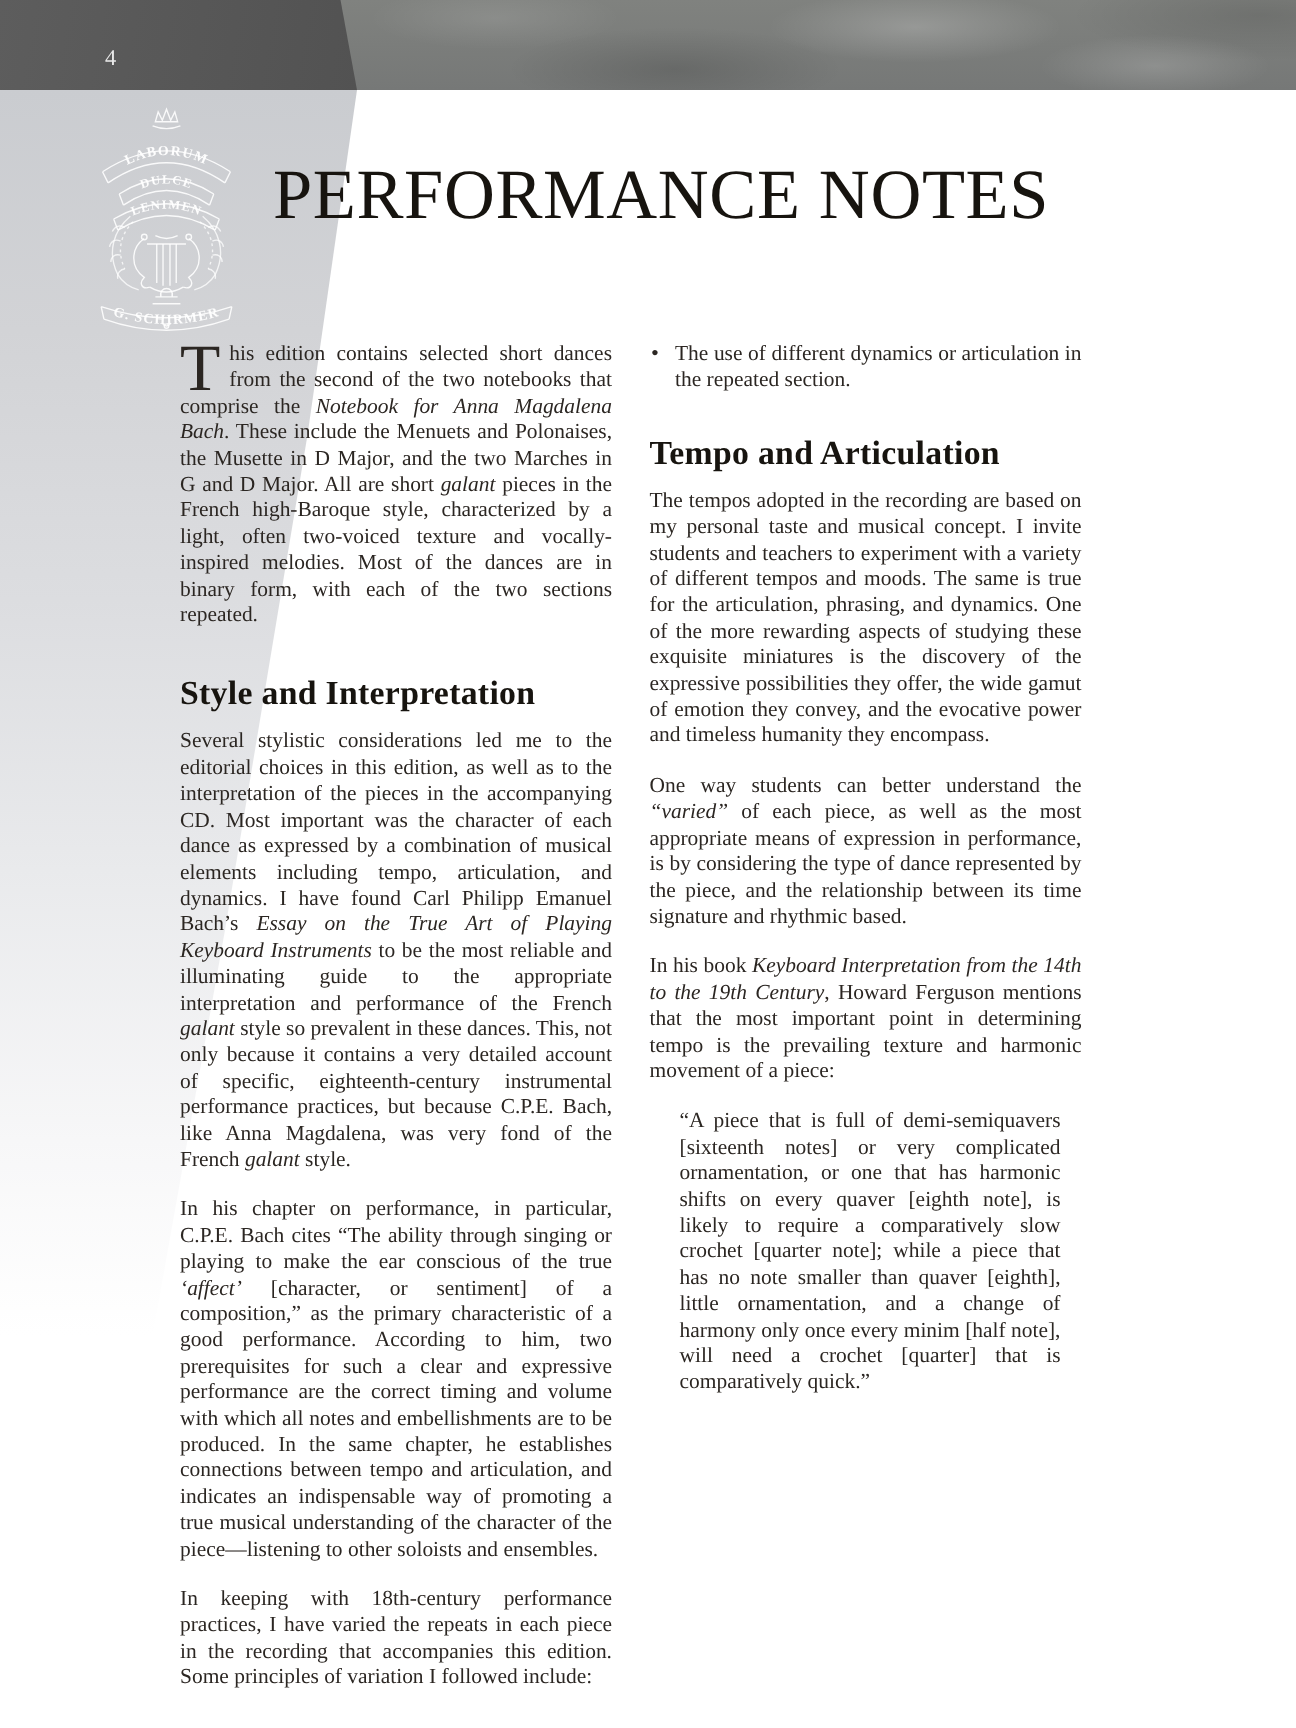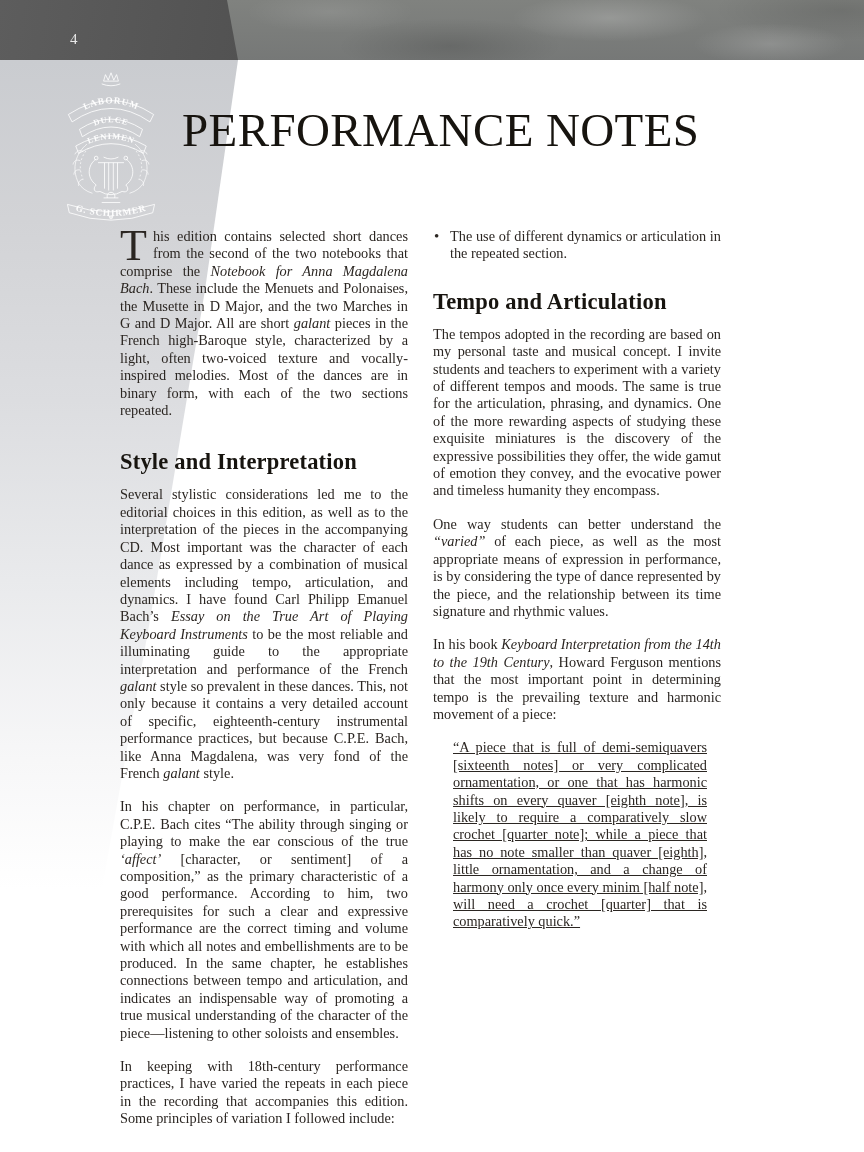--- a/index.html
+++ b/index.html
@@ -123,21 +123,20 @@
   ul.bullets li::before {
     content: "\2022";
     position: absolute;
     left: 1px; top: 0;
     font-size: 15px;
   }
 
   .quote {
     padding-left: 20px;
     padding-right: 14px;
-    text-decoration: underline;
   }
 </style>
 </head>
 <body>
 
 <div class="page">
 
   <div class="header-band">
     <div class="header-band-left"></div>
     <div class="page-number">4</div>
@@ -222,19 +221,19 @@
 
   <div class="col col-right">
     <ul class="bullets">
       <li><span>The use of different dynamics or articulation in the repeated section.</span></li>
     </ul>
 
 
     <h2>Tempo and Articulation</h2>
 
     <p><span>The tempos adopted in the recording are based on my personal taste and musical concept. I invite students and teachers to experiment with a variety of different tempos and moods. The same is true for the articulation, phrasing, and dynamics. One of the more rewarding aspects of studying these exquisite miniatures is the discovery of the expressive possibilities they offer, the wide gamut of emotion they convey, and the evocative power and timeless humanity they encompass.</span></p>
-    <p><span>One way students can better understand the </span><span class="seg-i">“varied”</span><span> of each piece, as well as the most appropriate means of expression in performance, is by considering the type of dance represented by the piece, and the relationship between its time signature and rhythmic values.</span></p>
+    <p><span>One way students can better understand the </span><span class="seg-i">“varied”</span><span> of each piece, as well as the most appropriate means of expression in performance, is by considering the type of dance represented by the piece, and the relationship between its time signature and rhythmic based.</span></p>
     <p><span>In his book </span><span class="seg-i">Keyboard Interpretation from the 14th to the 19th Century</span><span>, Howard Ferguson mentions that the most important point in determining tempo is the prevailing texture and harmonic movement of a piece:</span></p>
 
     <p class="quote"><span>“A piece that is full of demi-semiquavers [sixteenth notes] or very complicated ornamentation, or one that has harmonic shifts on every quaver [eighth note], is likely to require a comparatively slow crochet [quarter note]; while a piece that has no note smaller than quaver [eighth], little ornamentation, and a change of harmony only once every minim [half note], will need a crochet [quarter] that is comparatively quick.”</span></p>
   </div>
 
 </div>
 
 </body></html>

